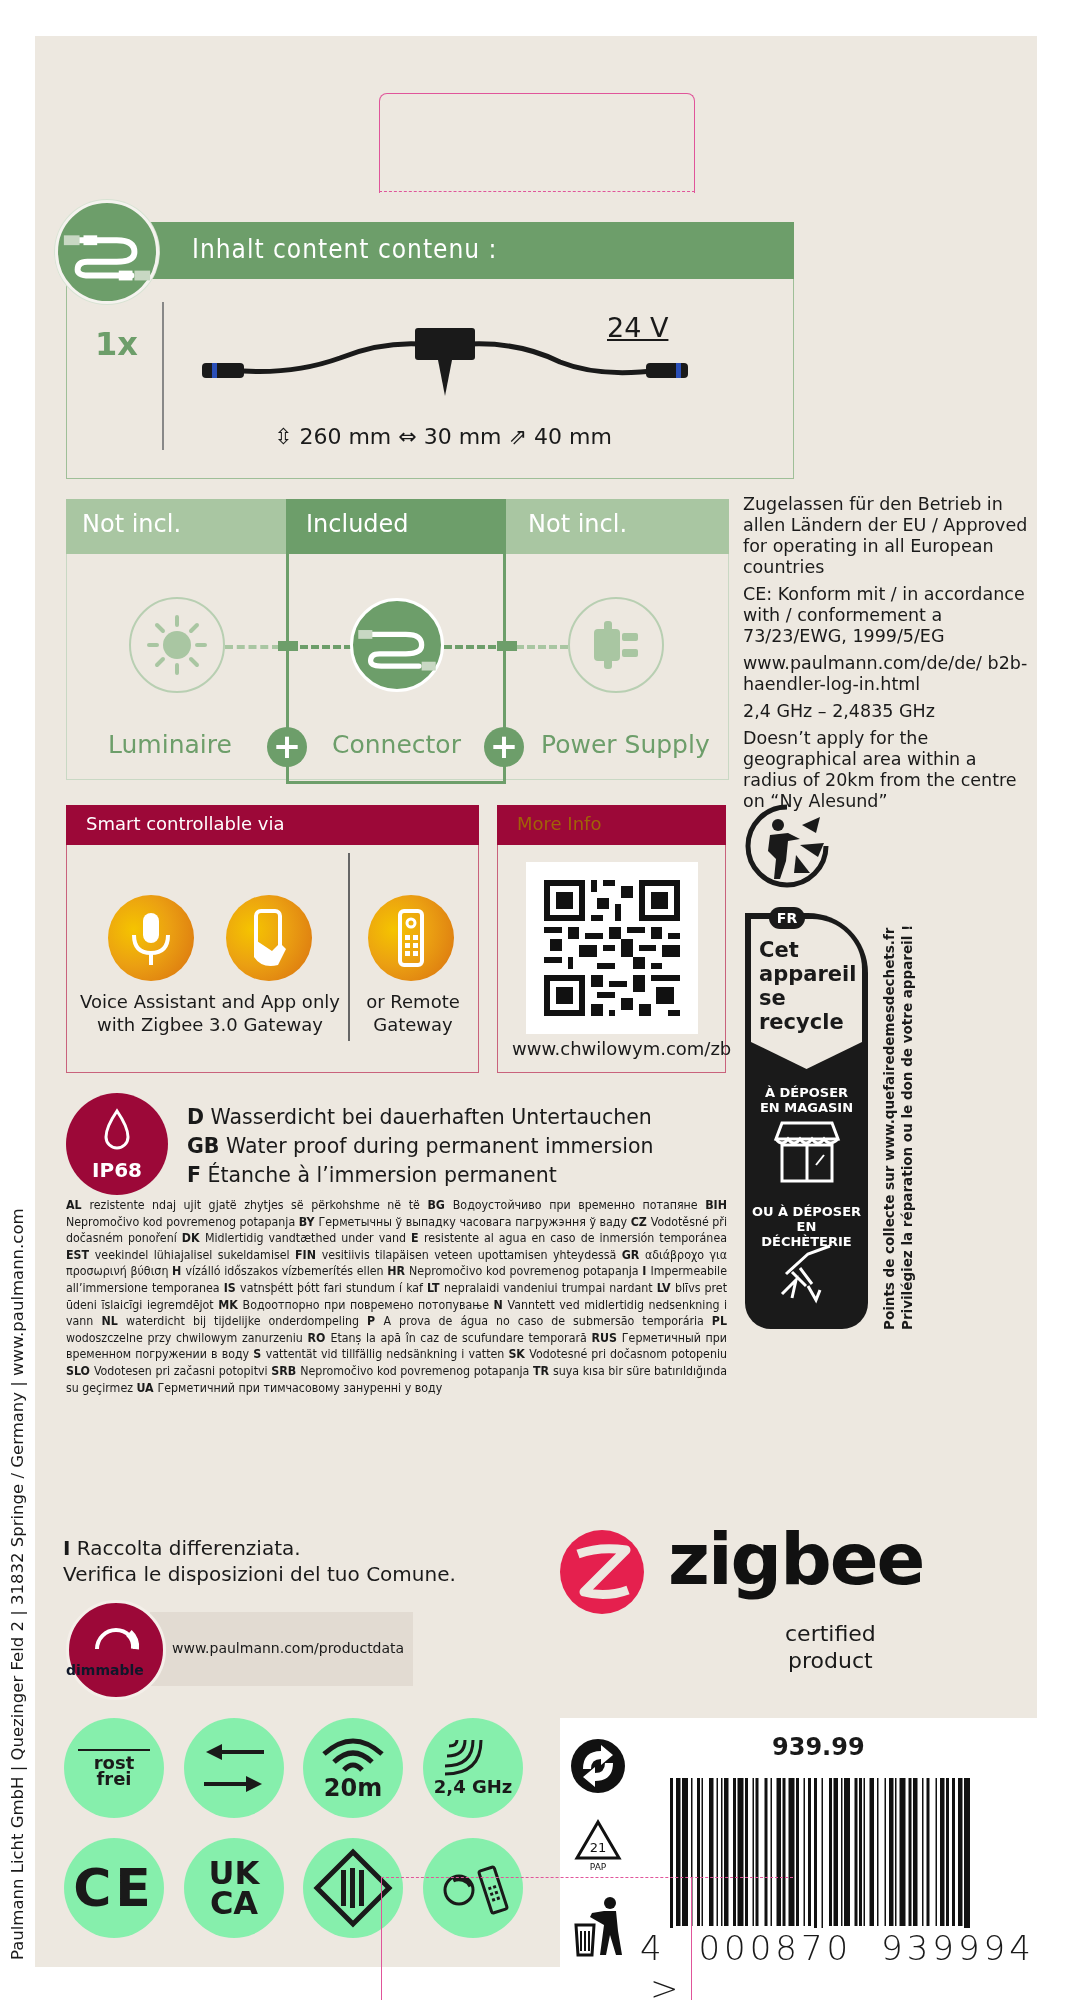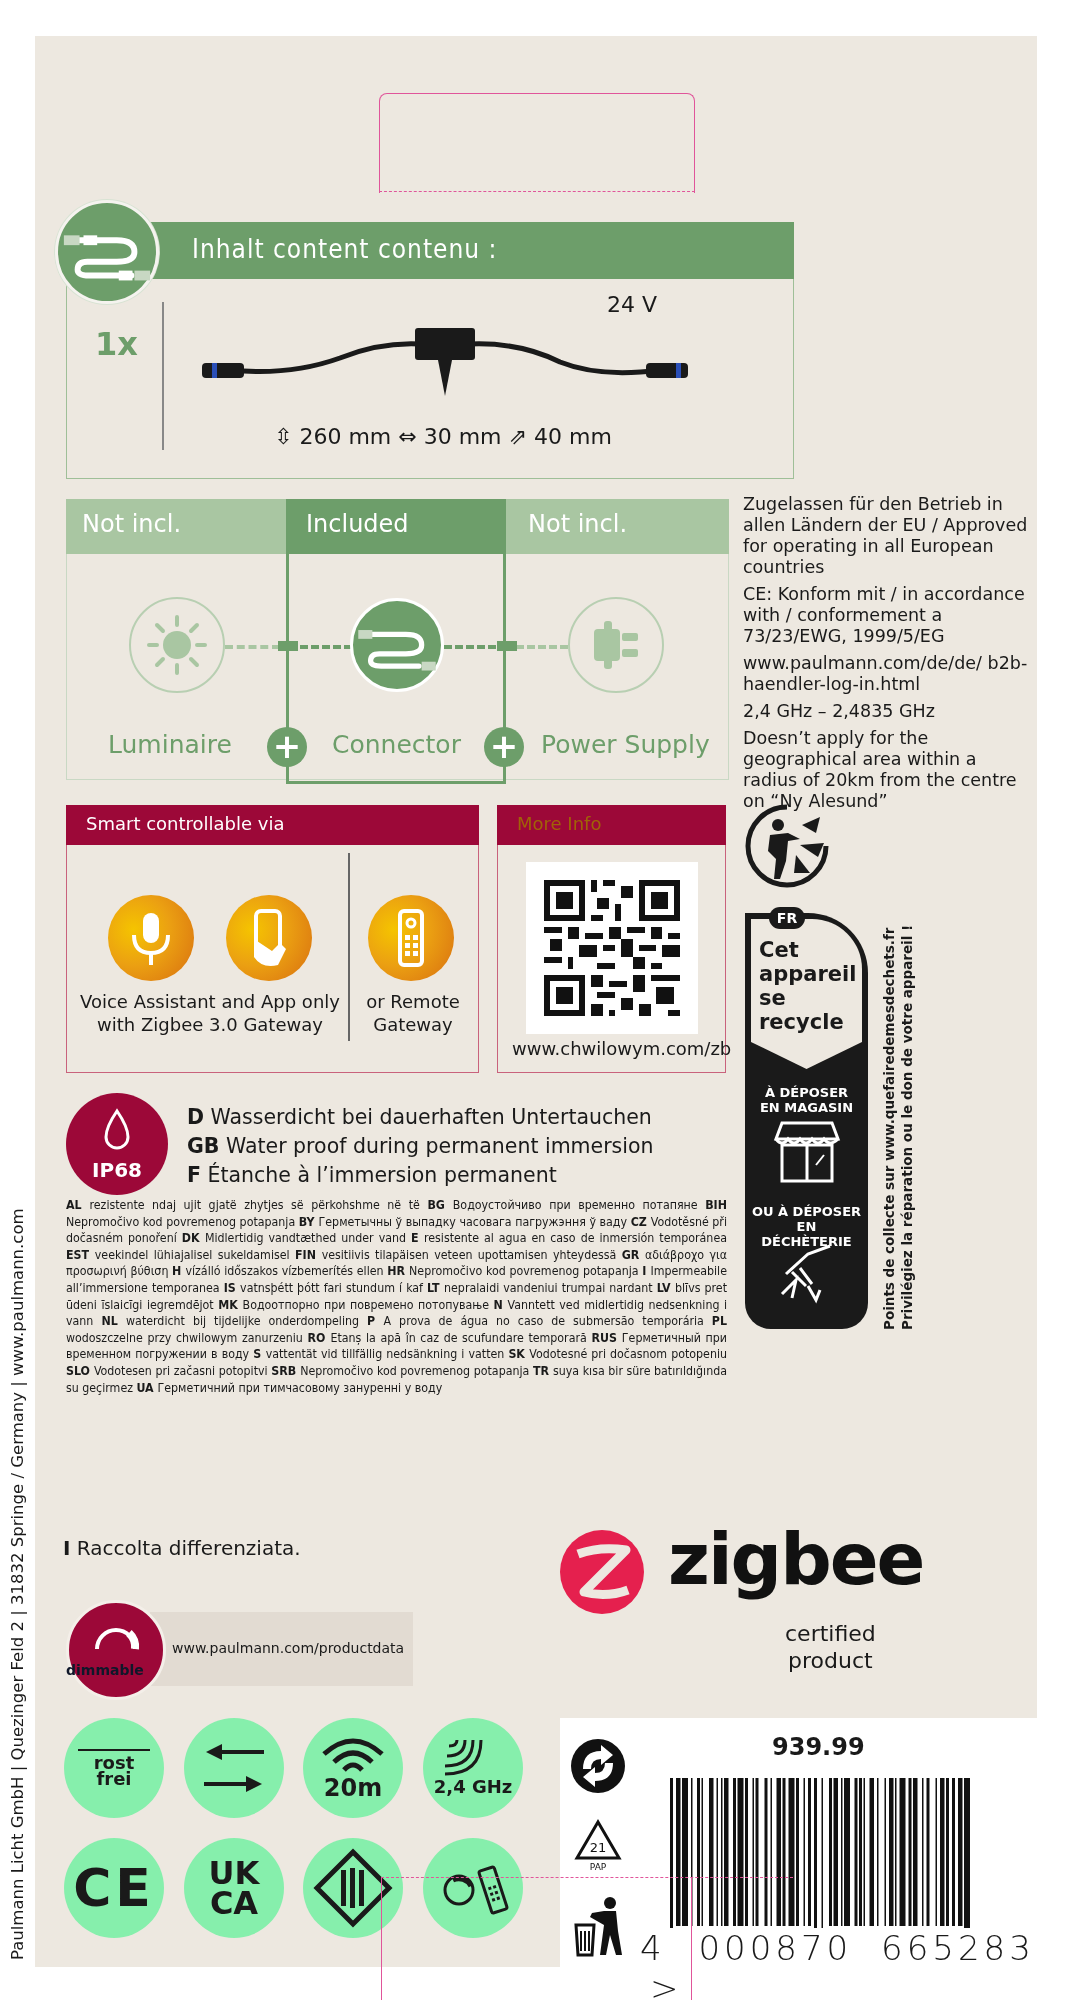--- a/index.html
+++ b/index.html
@@ -15,21 +15,21 @@
   .cut-v2 { left: 691px; top: 1878px; width: 0; height: 122px; border-left: 1.5px solid #e0559a; }
   .cut-h { left: 381px; top: 1877px; width: 412px; height: 0; border-top: 1.5px dashed #e0559a; }
 
   
   .content-box { left: 66px; top: 222px; width: 728px; height: 257px; border: 1.5px solid #9fbf98; }
   .content-head { left: 150px; top: 222px; width: 644px; height: 57px; background: #6d9e6a; }
   .content-head-text { left: 192px; top: 234px; font-family: "DejaVu Sans Condensed", "DejaVu Sans", sans-serif; font-size: 26px; color: #fff; letter-spacing: 1px; }
   .content-icon { left: 55px; top: 200px; width: 104px; height: 104px; border-radius: 50%; background: #6d9e6a; border: 3px solid #f5f3ef; box-shadow: 0 0 0 1px #d8e3d3; }
   .qty { left: 95px; top: 325px; font-size: 32px; font-weight: bold; color: #6d9e6a; }
   .qty-divider { left: 162px; top: 302px; width: 2px; height: 148px; background: #888; }
-  .voltage { left: 607px; top: 292px; font-size: 22px; }
+  .voltage { left: 607px; top: 312px; font-size: 27px; text-decoration: underline; }
   .dims { left: 262px; top: 424px; font-size: 22px; margin-left: 12px; }
 
   
   .inc-box { left: 66px; top: 499px; width: 663px; height: 281px; border: 1.5px solid #c9d8c4; }
   .inc-h { top: 499px; height: 55px; }
   .inc-h1 { left: 66px; width: 220px; background: #a9c6a2; }
   .inc-h2 { left: 286px; width: 220px; background: #6d9e6a; }
   .inc-h3 { left: 506px; width: 223px; background: #a9c6a2; }
   .inc-label { top: 510px; font-size: 24px; color: #fff; }
   .inc-mid-frame { left: 286px; top: 554px; width: 220px; height: 230px; border: 3px solid #6d9e6a; border-top: none; }
@@ -334,20 +334,21 @@
   <div><b>D</b> <span>Wasserdicht bei dauerhaften Untertauchen</span></div>
   <div><b>GB</b> <span>Water proof during permanent immersion</span></div>
   <div><b>F</b> <span>Étanche à l’immersion permanent</span></div>
 </div>
 <div class="abs legal" id="legal"><b>AL </b><span>rezistente ndaj ujit gjatë zhytjes së përkohshme në të </span><b>BG </b><span>Водоустойчиво при временно потапяне </span><b>BIH </b><span>Nepromočivo kod povremenog potapanja </span><b>BY </b><span>Герметычны ў выпадку часовага пагружэння ў ваду </span><b>CZ </b><span>Vodotěsné při dočasném ponoření </span><b>DK </b><span>Midlertidig vandtæthed under vand </span><b>E </b><span>resistente al agua en caso de inmersión temporánea </span><b>EST </b><span>veekindel lühiajalisel sukeldamisel </span><b>FIN </b><span>vesitiivis tilapäisen veteen upottamisen yhteydessä </span><b>GR </b><span>αδιάβροχο για προσωρινή βύθιση </span><b>H </b><span>vízálló időszakos vízbemerítés ellen </span><b>HR </b><span>Nepromočivo kod povremenog potapanja </span><b>I </b><span> Impermeabile all’immersione temporanea </span><b>IS </b><span>vatnsþétt þótt fari stundum í kaf </span><b>LT </b><span>nepralaidi vandeniui trumpai nardant </span><b>LV </b><span>blīvs pret ūdeni īslaicīgi iegremdējot </span><b>MK </b><span>Водоотпорно при повремено потопување </span><b>N </b><span>Vanntett ved midlertidig nedsenkning i vann </span><b>NL </b><span>waterdicht bij tijdelijke onderdompeling </span><b>P </b><span>A prova de água no caso de submersão temporária </span><b>PL </b><span>wodoszczelne przy chwilowym zanurzeniu </span><b>RO </b><span>Etanș la apă în caz de scufundare temporară </span><b>RUS </b><span>Герметичный при временном погружении в воду </span><b>S </b><span>vattentät vid tillfällig nedsänkning i vatten </span><b>SK </b><span>Vodotesné pri dočasnom potopeniu </span><b>SLO </b><span>Vodotesen pri začasni potopitvi </span><b>SRB </b><span>Nepromočivo kod povremenog potapanja </span><b>TR </b><span>suya kısa bir süre batırıldığında su geçirmez </span><b>UA </b><span>Герметичний при тимчасовому зануренні у воду </span></div>
 
 <div class="abs addr-vert">Paulmann Licht GmbH | Quezinger Feld 2 | 31832 Springe / Germany | www.paulmann.com</div>
 
 <div class="abs italian">
   <div><b>I</b> <span>Raccolta differenziata.</span></div>
+  <div>Verifica le disposizioni del tuo Comune.</div>
 </div>
 
 <div class="abs dim-band"></div>
 <div class="abs dim-circle">
   <svg width="94" height="94" viewBox="0 0 94 94">
     <path d="M28 46 A19 19 0 1 1 66 46" fill="none" stroke="#fff" stroke-width="4"></path>
     <path d="M60 30 A19 19 0 0 1 66 46" fill="none" stroke="#fff" stroke-width="8"></path>
   </svg>
 </div>
 <div class="abs dim-label">dimmable</div>
@@ -506,19 +507,19 @@
       <rect x="265.5" y="0" width="1.5" height="148" fill="#111"></rect>
       <rect x="270" y="0" width="4.5" height="148" fill="#111"></rect>
       <rect x="276" y="0" width="3" height="148" fill="#111"></rect>
       <rect x="282" y="0" width="3" height="148" fill="#111"></rect>
       <rect x="288" y="0" width="4.5" height="148" fill="#111"></rect>
       <rect x="294" y="0" width="6" height="158" fill="#111"></rect>
     </svg></div>
 <div class="abs ean">
   <span>4</span>
   <span style="margin-left:18px">000870</span>
-  <span style="margin-left:14px">665283</span>
+  <span style="margin-left:14px">939994</span>
   <span style="margin-left:10px">&gt;</span>
 </div>
 
 <div class="abs cut-h"></div>
 <div class="abs cut-v1"></div>
 <div class="abs cut-v2"></div>
 
 </body></html>

